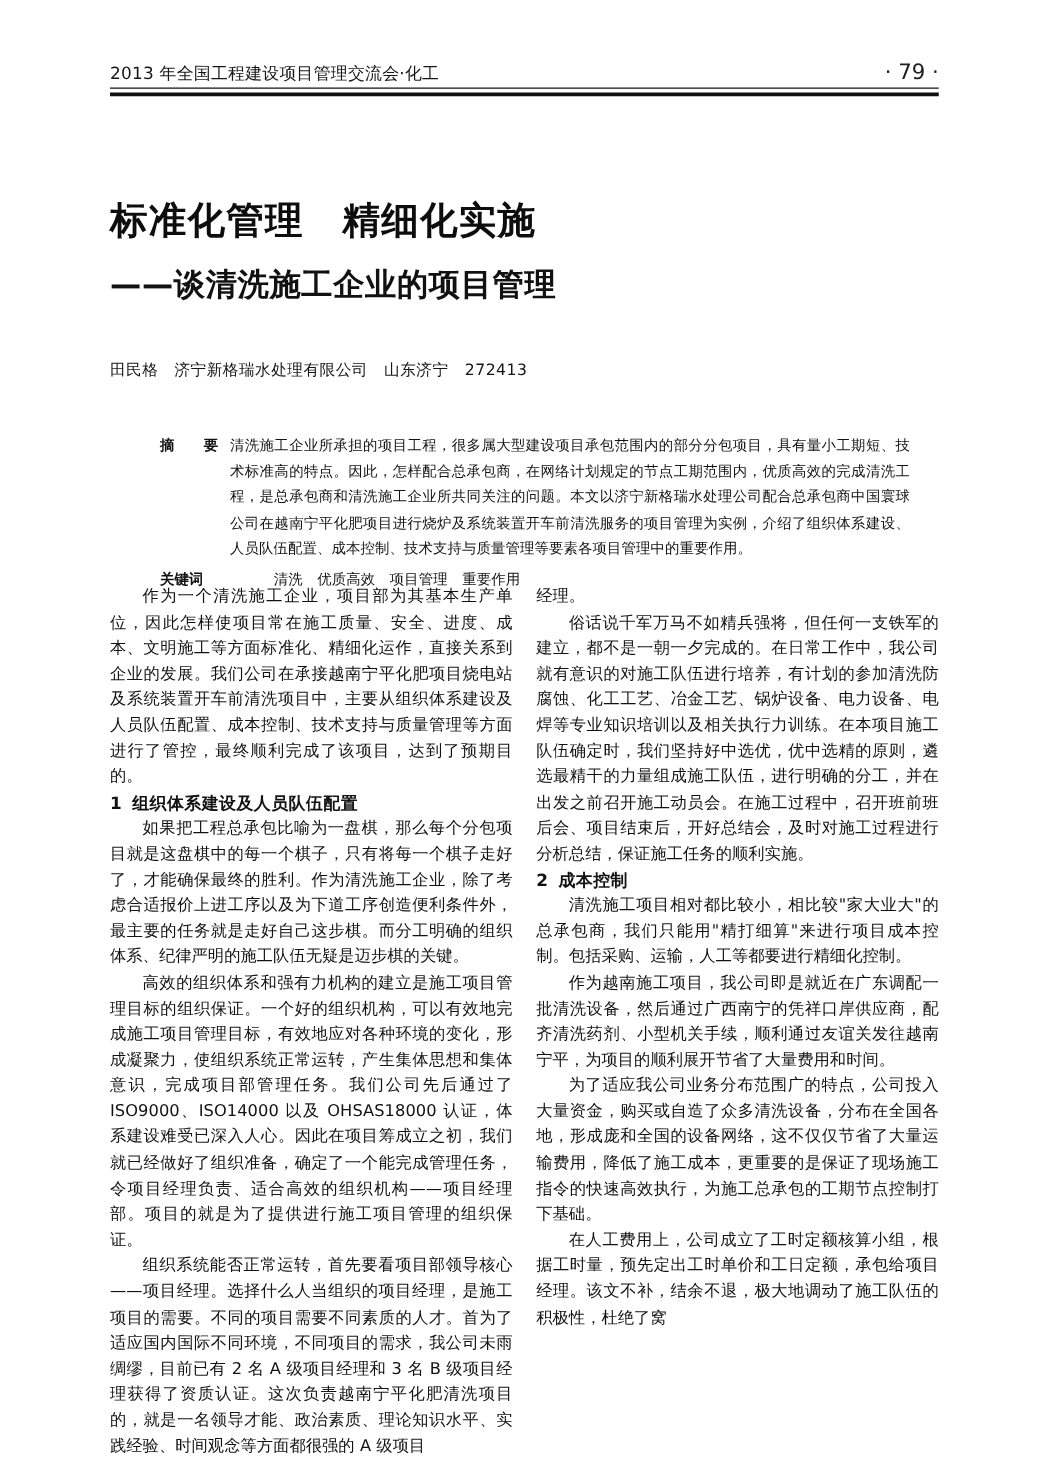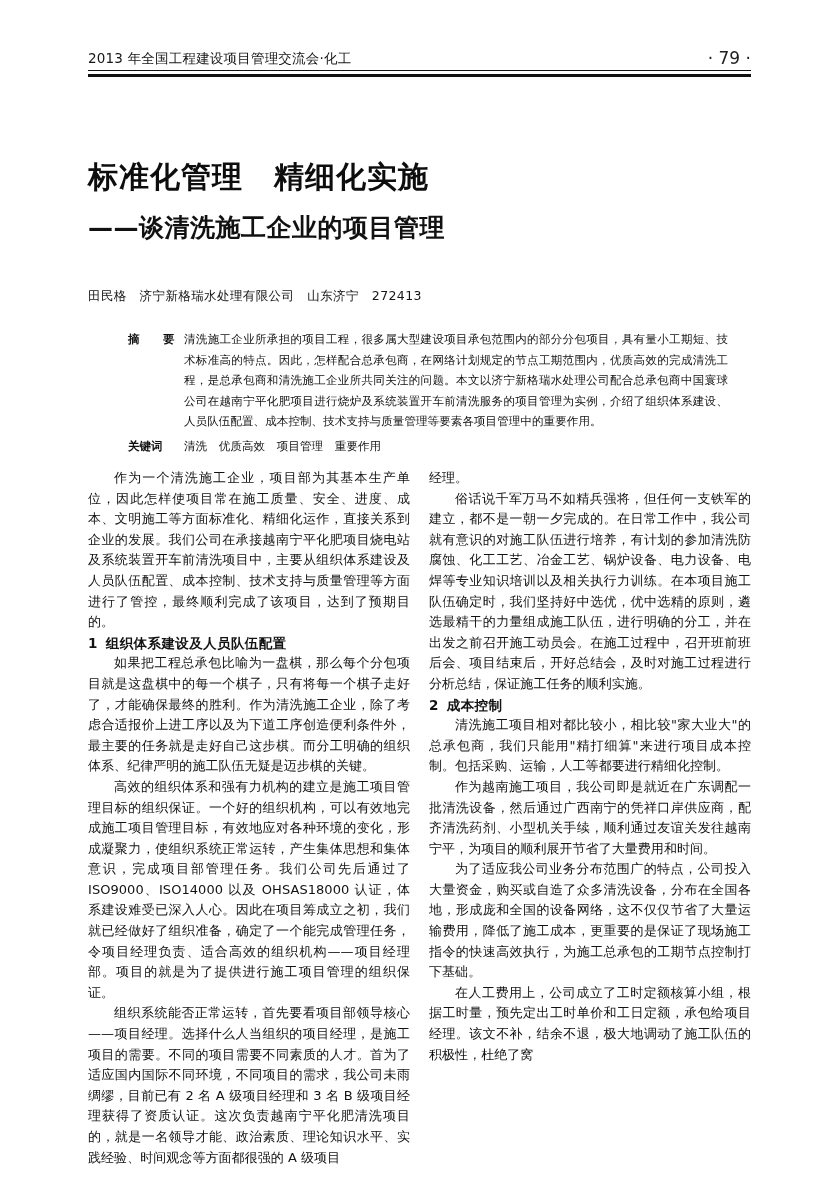--- a/index.html
+++ b/index.html
@@ -93,21 +93,21 @@
     font-size: 12.5px;
     color: #151515;
     letter-spacing: 0.4px;
     white-space: pre;
   }
 
   
   .abstract-block {
     position: absolute;
     left: 128px;
-    top: 329px;
+    top: 346px;
     width: 600px;
   }
   .abs-row {
     display: flex;
     align-items: flex-start;
   }
   .abs-tag {
     flex: 0 0 56px;
     font-size: 11.5px;
     font-weight: bold;
@@ -125,20 +125,21 @@
     color: #131313;
     line-height: 20.5px;
     text-align: justify;
     letter-spacing: 0.1px;
   }
   .abs-body p {
     margin: 0;
   }
   .kw-row {
     margin-top: 4px;
+    gap: 35px;
   }
   .kw-list {
     font-size: 11.5px;
     color: #131313;
     line-height: 20.5px;
     letter-spacing: 0.1px;
     white-space: pre;
   }
 
   

